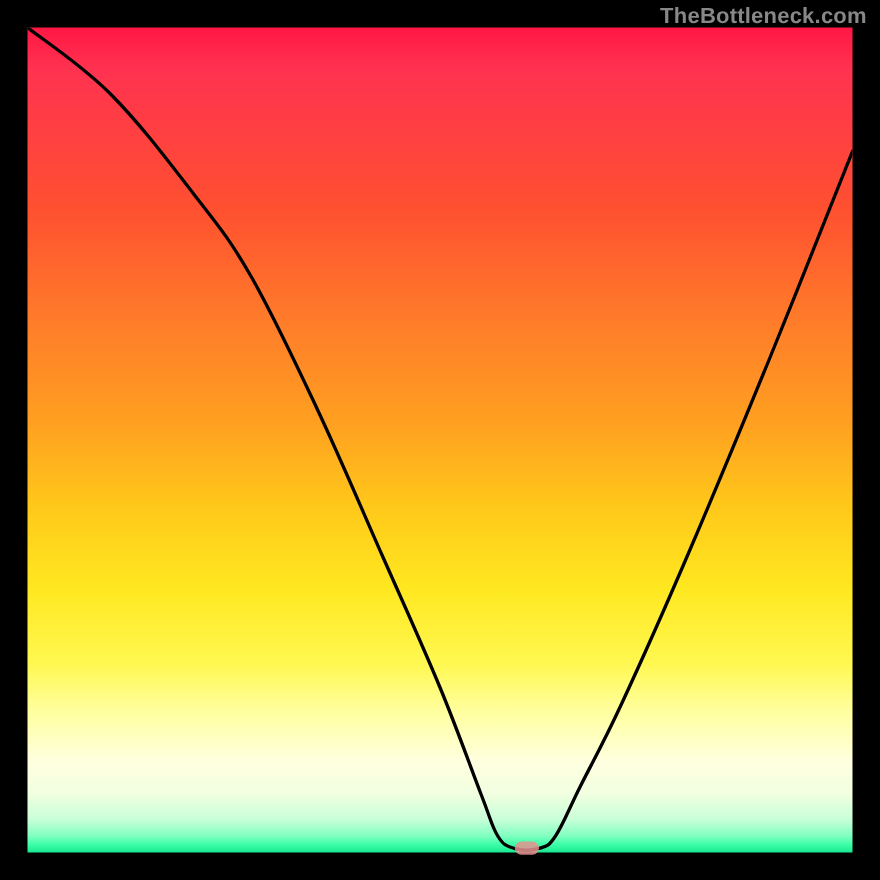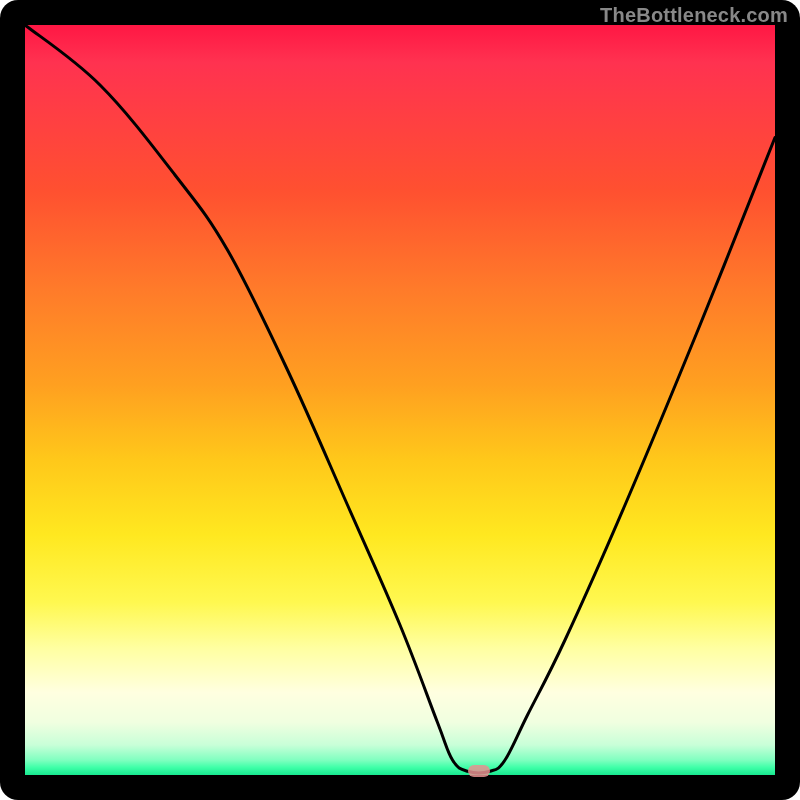--- a/index.html
+++ b/index.html
@@ -2,21 +2,20 @@
 <html><head>
 <meta charset="utf-8">
 <style>
   * { margin: 0; padding: 0; box-sizing: border-box; }
   html, body { width: 800px; height: 800px; overflow: hidden; background: #fff; }
   .chart-container {
     position: relative;
     width: 800px;
     height: 800px;
     background: #000;
-    border-radius: 18px;
   }
   .plot-area {
     position: absolute;
     left: 25px;
     top: 25px;
     width: 750px;
     height: 750px;
     background: linear-gradient(to bottom,
       #ff1744 0%,
       #ff3250 5%,

